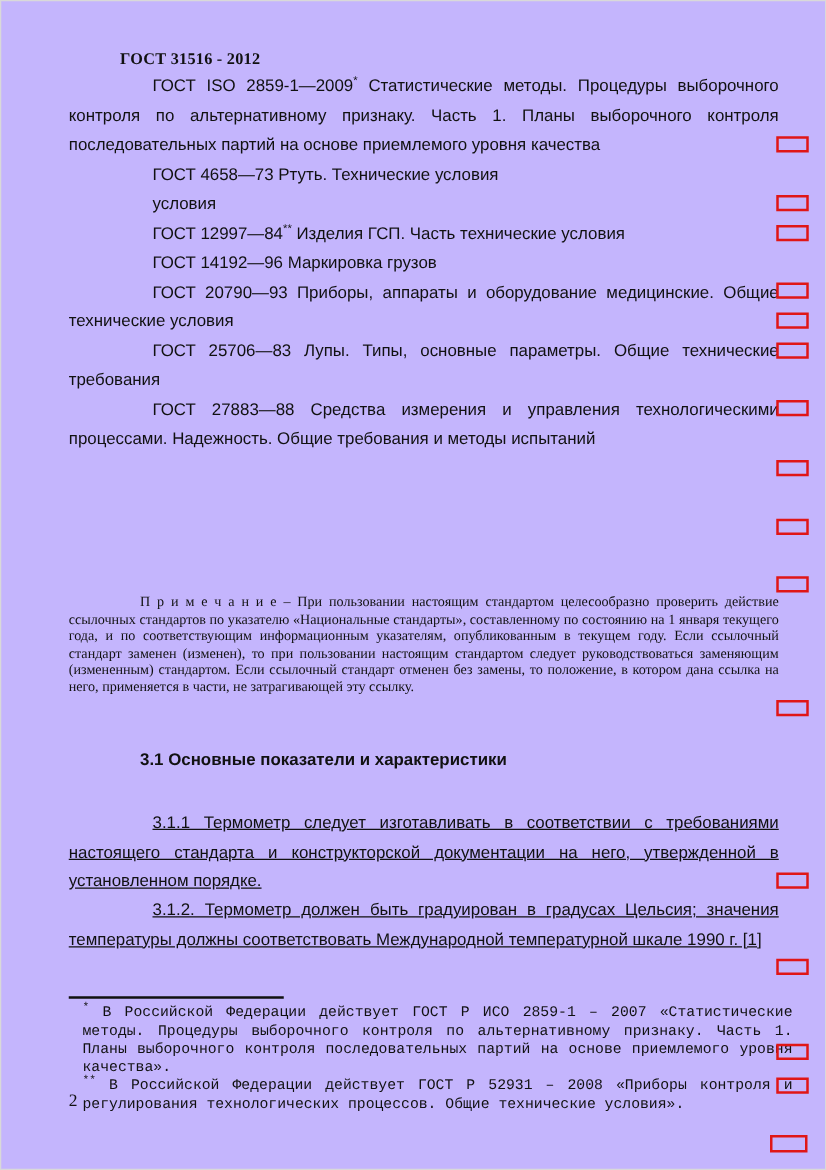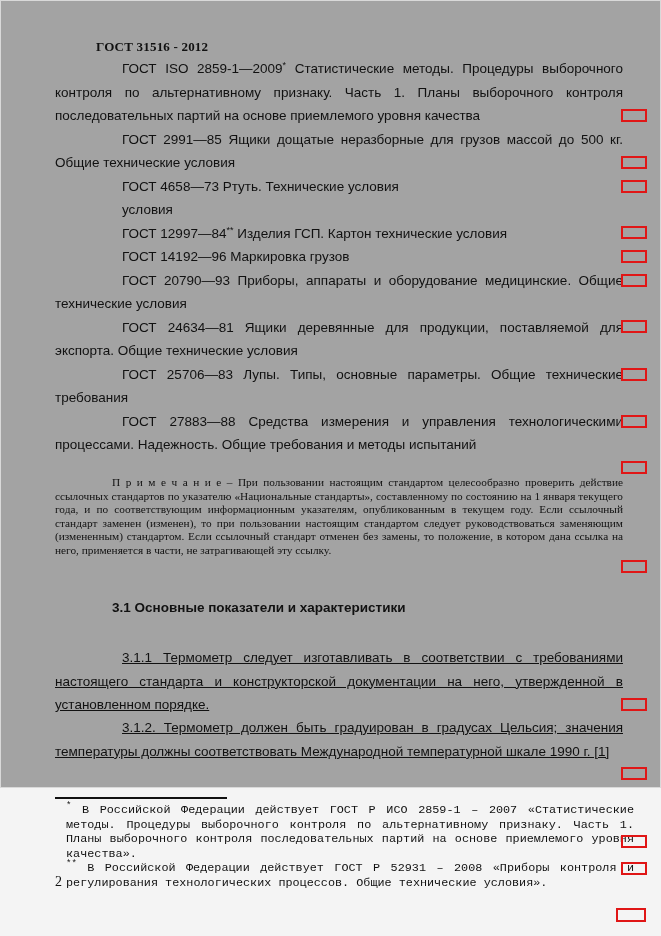--- a/index.html
+++ b/index.html
@@ -1,17 +1,17 @@
 <!DOCTYPE html>
 <html><head>
 <meta charset="utf-8">
 <style>
   html,body{margin:0;padding:0;}
   body{width:661px;height:936px;position:relative;background:#f4f4f4;overflow:hidden;}
-  .page{position:absolute;left:0;top:0;width:661px;height:788px;background:#a3a3a3;
+  .page{position:absolute;left:0;top:0;width:661px;height:936px;background:#c4b5fd;
         box-shadow:inset 0 0 0 1px #d9d9d9;color:#111;}
   .doc-header{position:absolute;left:96px;top:39px;
         font:bold 13px "Liberation Serif",serif;letter-spacing:.2px;}
   .refs{position:absolute;left:55px;top:57px;width:568px;
         font-family:Liberation Sans, sans-serif;font-size:13.5px;line-height:23.5px;
         text-align:justify;}
   .refs p{margin:0;text-indent:67px;}
   .cont{display:block;}
   .cont:empty{display:none;}
   .ss{vertical-align:super;font-size:9px;line-height:0;}
@@ -38,27 +38,25 @@
 </style>
 </head>
 <body>
 
 <div class="page">
 
   <div class="doc-header">ГОСТ 31516 - 2012</div>
 
   <div class="refs">
     <p><span>ГОСТ ISO 2859-1—2009</span><span class="ss">*</span><span> Статистические методы. Процедуры выборочного контроля по альтернативному признаку. Часть 1. Планы выборочного контроля последовательных партий на основе приемлемого уровня качества</span></p>
-    <p><span>ГОСТ 2991—85 Ящики дощатые неразборные для грузов массой до 500 кг. Общие технические условия</span><span class="ss"></span><span></span></p>
     <p><span>ГОСТ 4658—73 Ртуть. Технические условия</span><span class="ss"></span><span></span></p>
     <p><span class="ss"></span><span></span><span class="cont">условия</span></p>
-    <p><span>ГОСТ 12997—84</span><span class="ss">**</span><span> Изделия ГСП. Картон технические условия</span></p>
+    <p><span>ГОСТ 12997—84</span><span class="ss">**</span><span> Изделия ГСП. Часть технические условия</span></p>
     <p><span>ГОСТ 14192—96 Маркировка грузов</span><span class="ss"></span><span></span></p>
     <p><span>ГОСТ 20790—93 Приборы, аппараты и оборудование медицинские. Общие технические условия</span><span class="ss"></span><span></span></p>
-    <p><span>ГОСТ 24634—81 Ящики деревянные для продукции, поставляемой для экспорта. Общие технические условия</span><span class="ss"></span><span></span></p>
     <p><span>ГОСТ 25706—83 Лупы. Типы, основные параметры. Общие технические требования</span><span class="ss"></span><span></span></p>
     <p><span>ГОСТ 27883—88 Средства измерения и управления технологическими процессами. Надежность. Общие требования и методы испытаний</span><span class="ss"></span><span></span></p>
   </div>
 
   <div class="note"><span>П р и м е ч а н и е</span><span> – При пользовании настоящим стандартом целесообразно проверить действие ссылочных стандартов по указателю «Национальные стандарты», составленному по состоянию на 1 января текущего года, и по соответствующим информационным указателям, опубликованным в текущем году. Если ссылочный стандарт заменен (изменен), то при пользовании настоящим стандартом следует руководствоваться заменяющим (измененным) стандартом. Если ссылочный стандарт отменен без замены, то положение, в котором дана ссылка на него, применяется в части, не затрагивающей эту ссылку.</span></div>
 
   <h3 class="h2">3.1 Основные показатели и характеристики</h3>
 
   <p class="bodypar p311">3.1.1 Термометр следует изготавливать в соответствии с требованиями настоящего стандарта и конструкторской документации на него, утвержденной в установленном порядке.</p>
   <p class="bodypar p312">3.1.2. Термометр должен быть градуирован в градусах Цельсия; значения температуры должны соответствовать Международной температурной шкале 1990 г. [1]</p>

